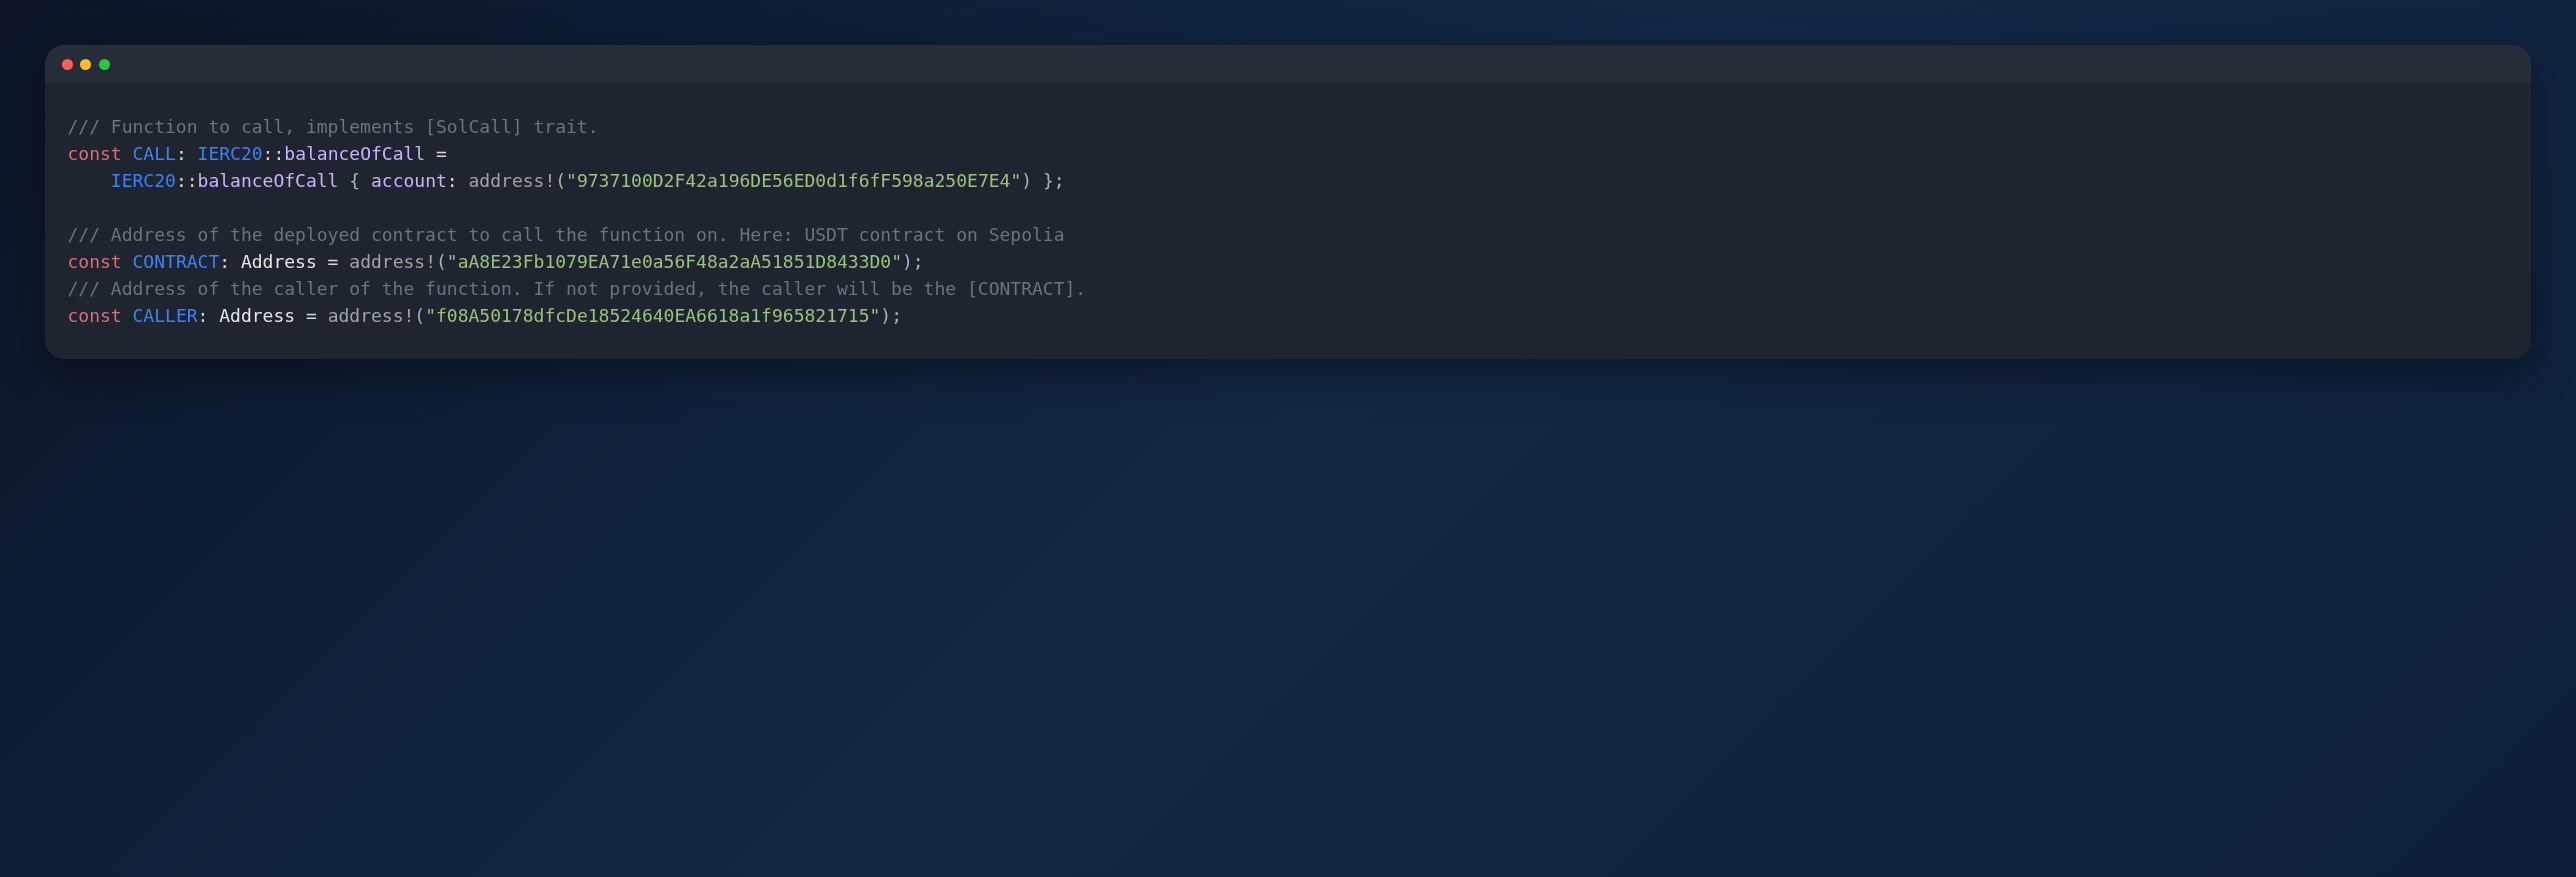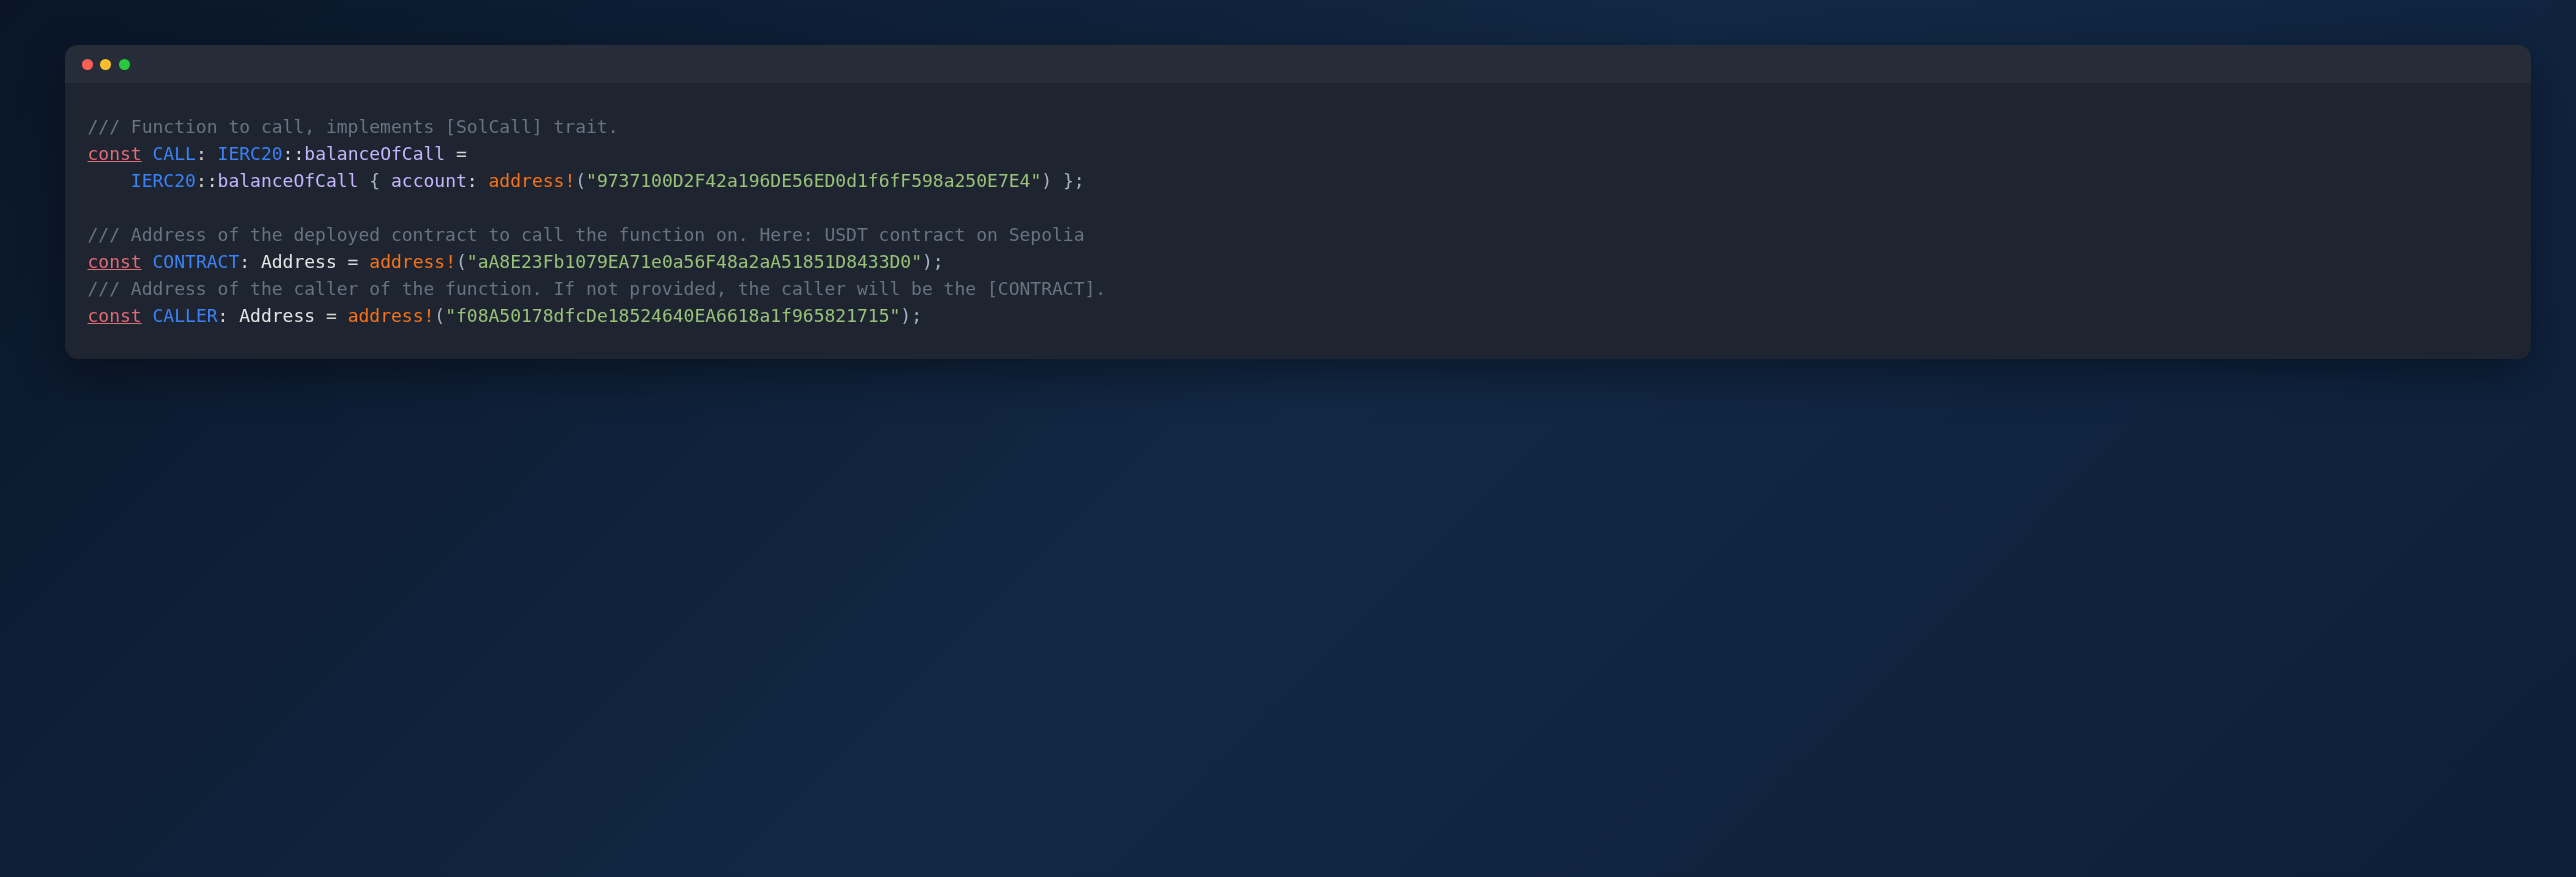--- a/index.html
+++ b/index.html
@@ -8,24 +8,23 @@
       box-sizing: border-box;
     }
     body {
       background: linear-gradient(135deg, #0a1628 0%, #122845 50%, #0d1f3a 100%);
       min-height: 100vh;
       padding: 45px;
       font-family: 'SF Mono', 'Monaco', 'Menlo', 'Consolas', monospace;
     }
     .window {
       background: #1e2530;
-      border-radius: 13px;
+      border-radius: 19px;
       overflow: hidden;
       box-shadow: 0 15px 45px rgba(0,0,0,0.4);
-      margin-left: 20px;
     }
     .titlebar {
       background: #262d39;
       padding: 13.5px 16.5px;
       display: flex;
       gap: 7.5px;
       align-items: center;
     }
     .traffic-light {
       width: 11.2px;
@@ -37,25 +36,25 @@
     .tl-green { background: #27c93f; }
     .code-area {
       padding: 30px 22.5px 30px 22.5px;
       font-size: 18px;
       line-height: 1.5;
       color: #d4d4d4;
       white-space: pre;
       overflow-x: auto;
     }
     .tok-comment { color: #6b7280; }
-    .tok-keyword { color: #e06c75; text-decoration: underline; }
+    .tok-keyword { color: #e06c75; }
     .tok-type { color: #3b82f6; }
     .tok-ident { color: #c4b5fd; }
     .tok-func { color: #e5e5e5; }
-    .tok-macro { color: #f97316; }
+    .tok-macro { color: #a3a3a3; }
     .tok-string { color: #98c379; }
     .tok-op { color: #d4d4d4; }
     .tok-punct { color: #abb2bf; }
     .tok-coloncolon { color: #d4d4d4; }
     .line { display: block; }
   </style>
 </head>
 <body>
 
 <div class="window">

